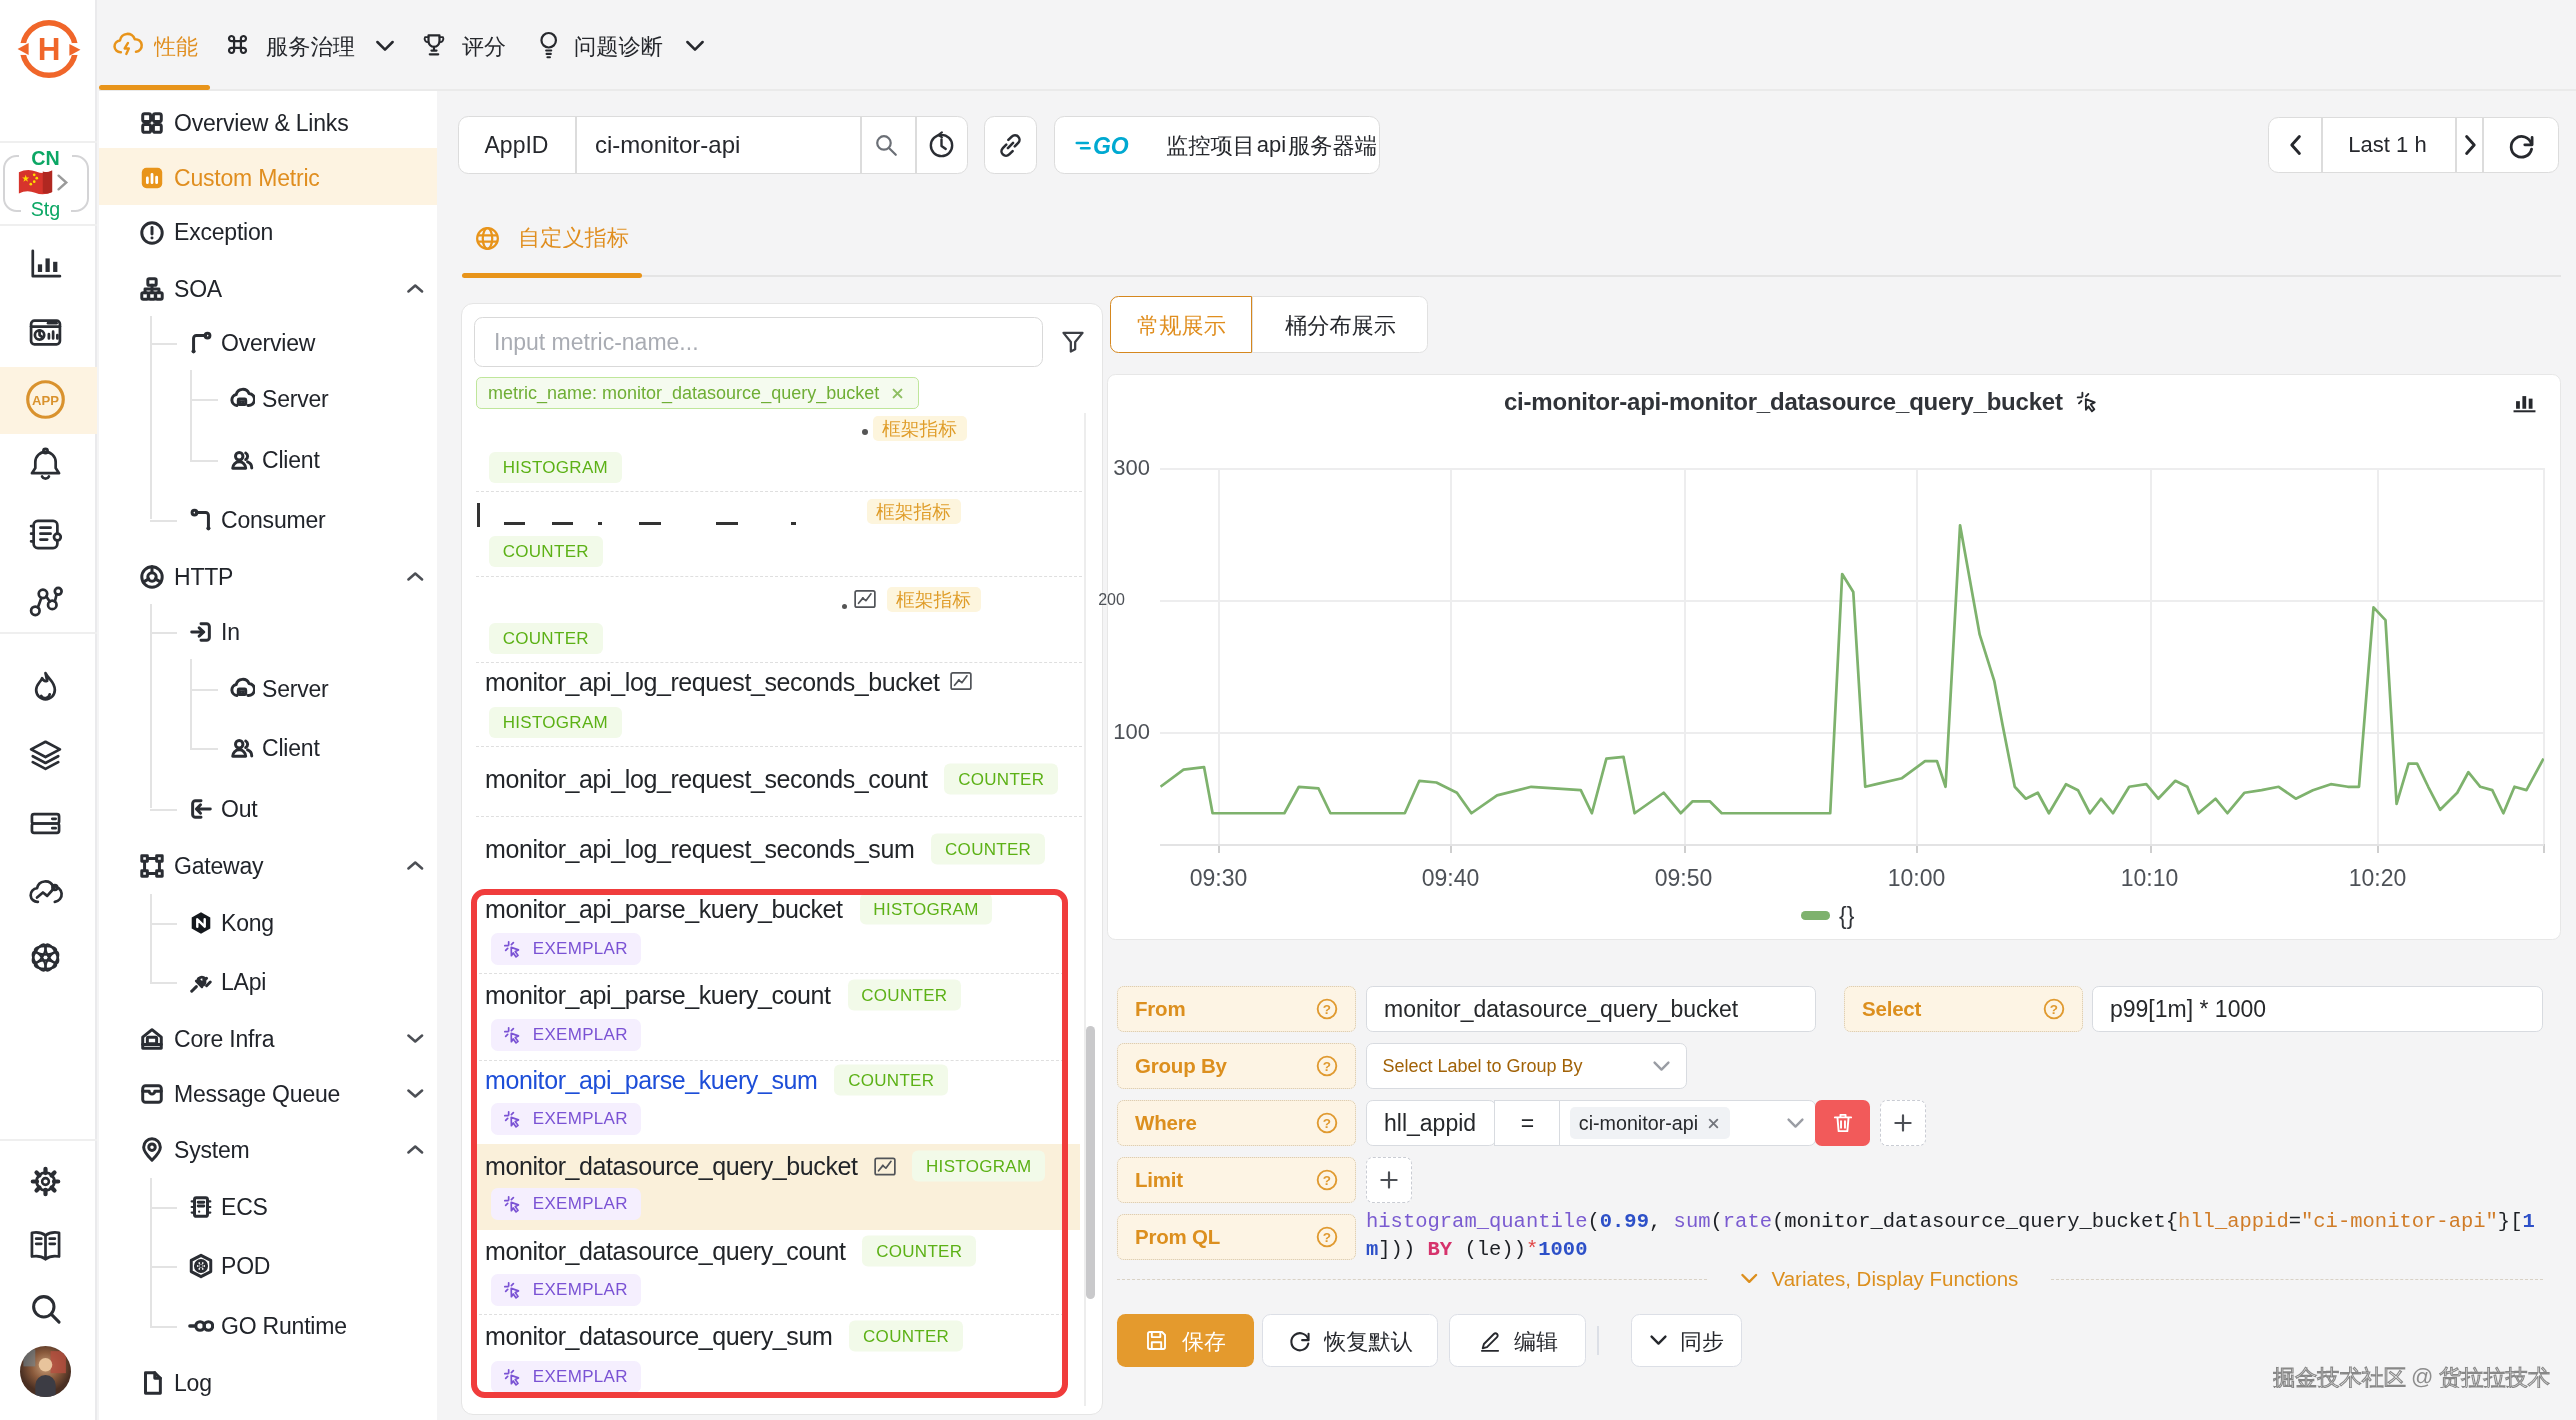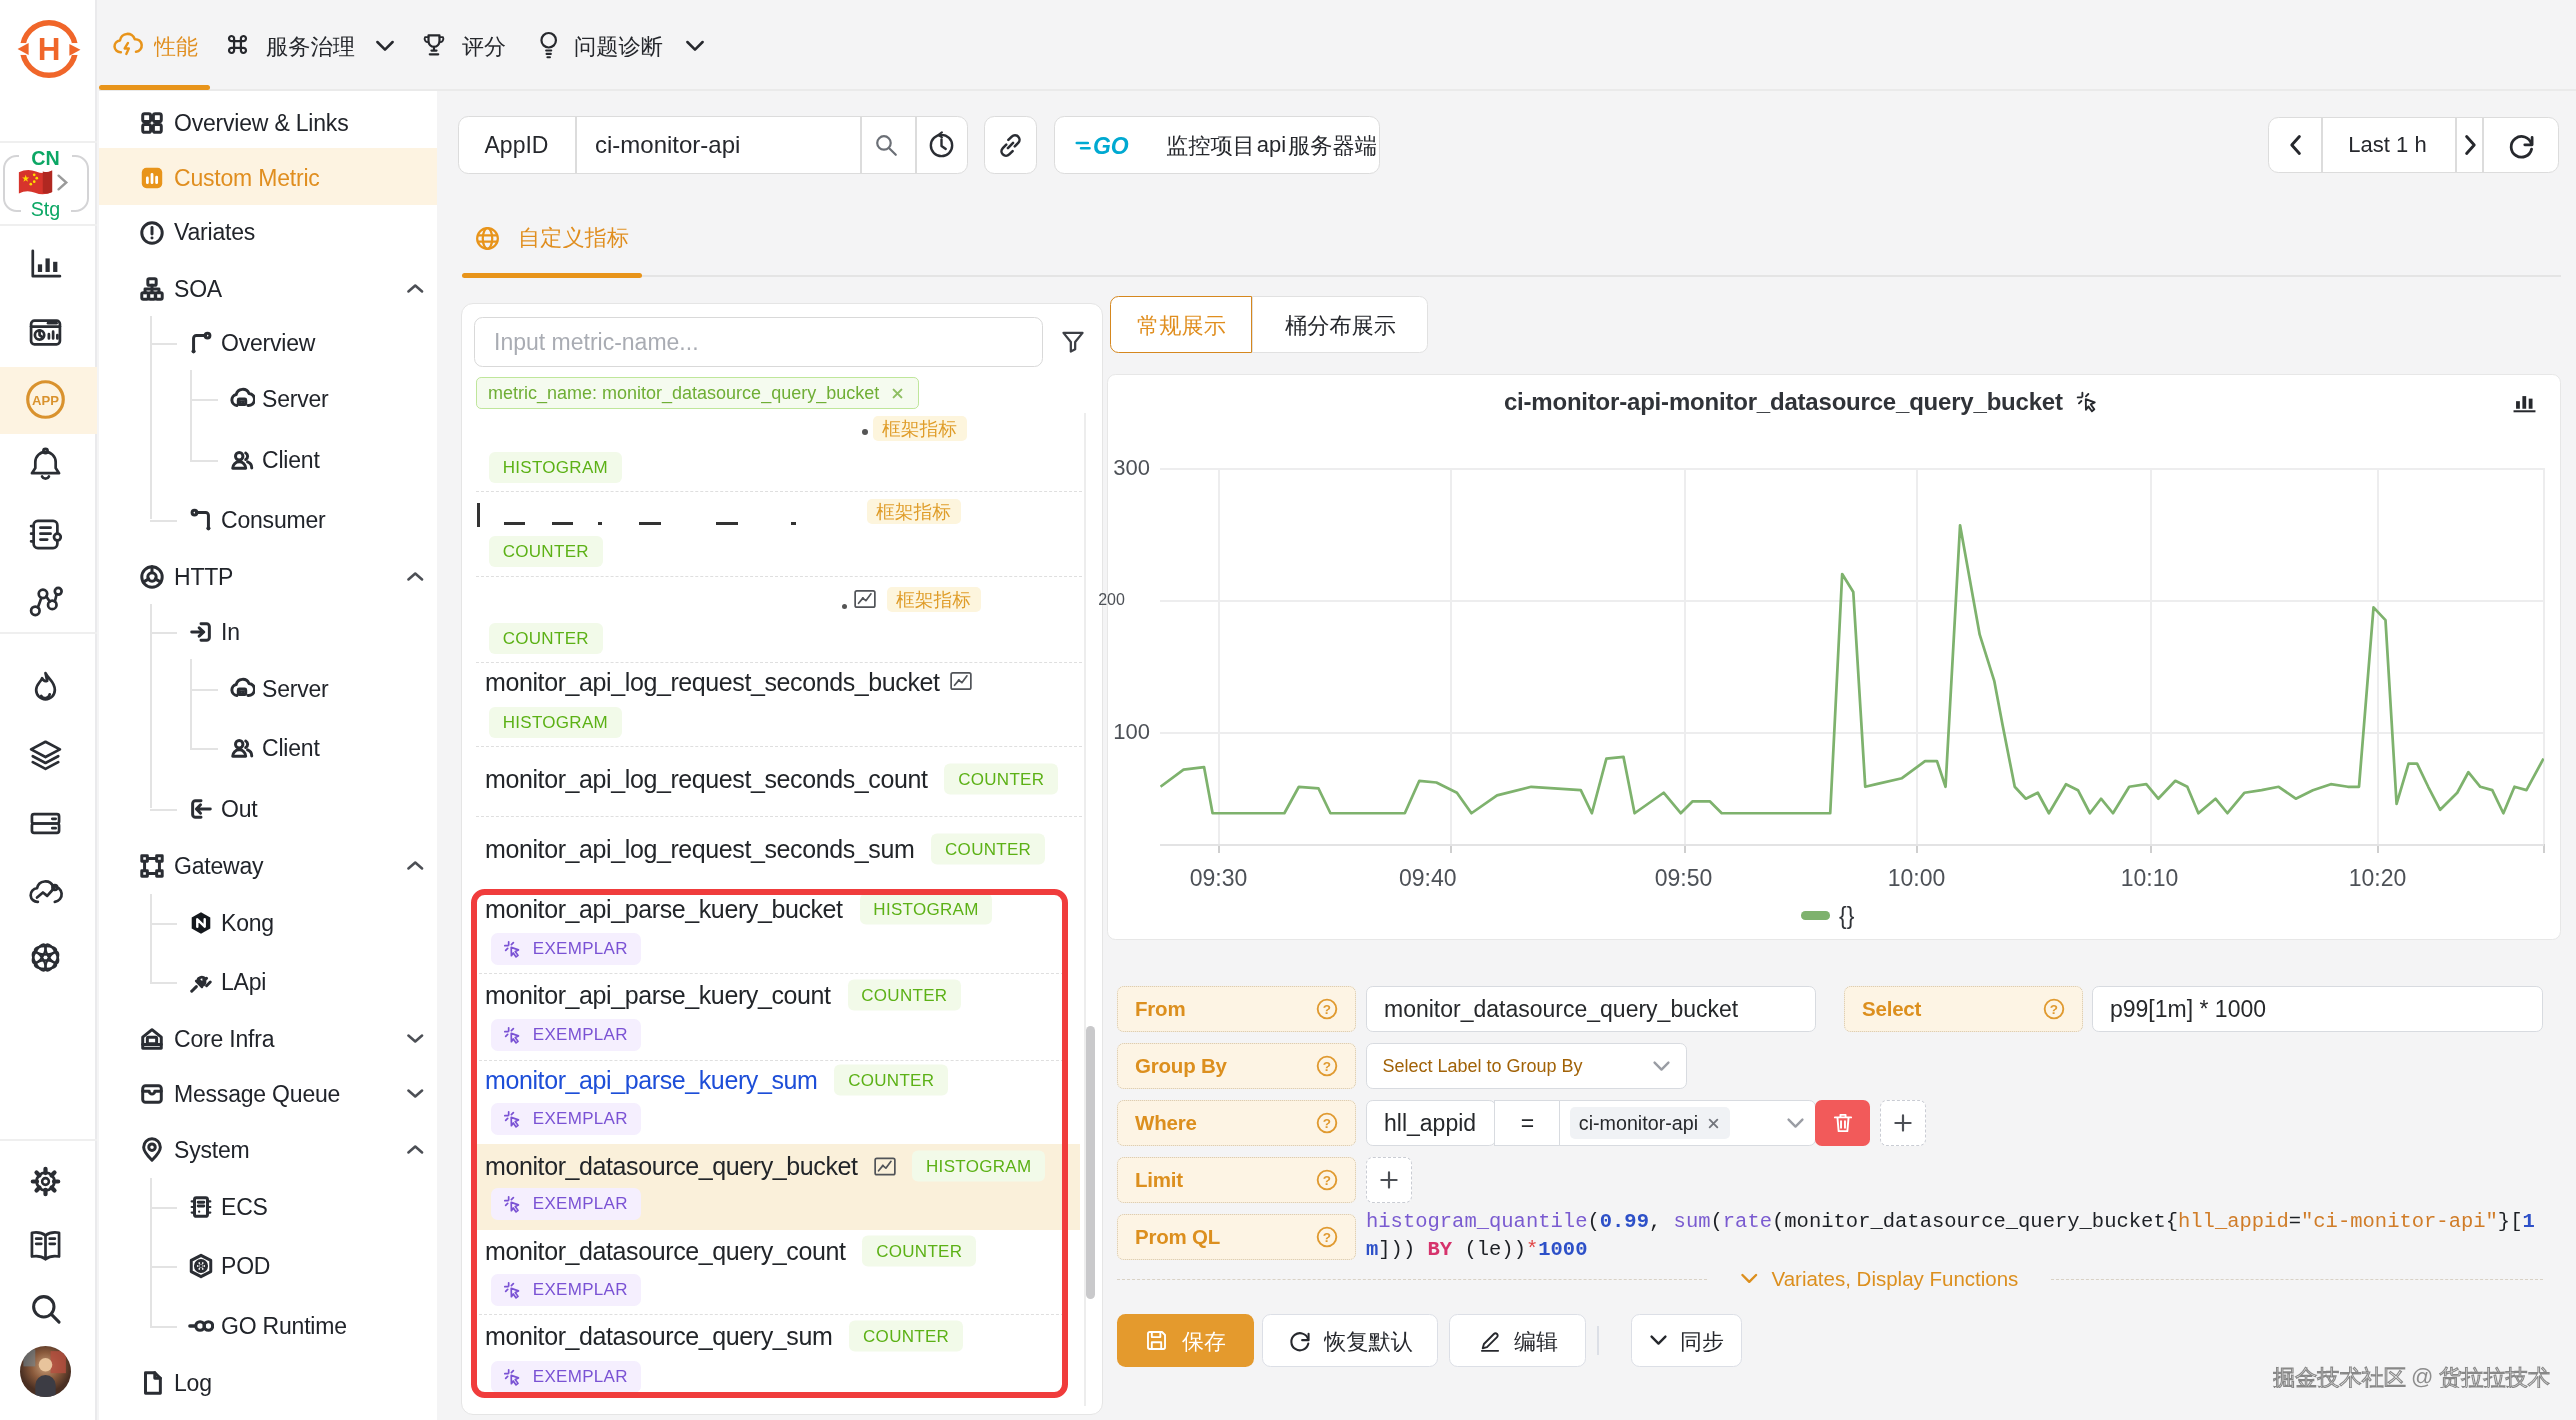--- a/index.html
+++ b/index.html
@@ -276,21 +276,21 @@
     </svg>
   </div>
 <div style="position:absolute;left:174px;top:178px;transform:translateY(-50%);font-size:23px;color:#e08e1f;white-space:nowrap;letter-spacing:-0.2px">Custom Metric</div>
 <div style="position:absolute;left:139px;top:220px;width:26px;height:26px">
     <svg width="26" height="26" viewBox="0 0 28 28" fill="none">
       <circle cx="14" cy="14" r="11" stroke="#2a2d33" stroke-width="3.2" stroke-linecap="round" stroke-linejoin="round"></circle>
       <path d="M14 8 v7" stroke="#2a2d33" stroke-width="3.2" stroke-linecap="round" stroke-linejoin="round"></path>
       <circle cx="14" cy="19.5" r="1.6" fill="#2a2d33"></circle>
     </svg>
   </div>
-<div style="position:absolute;left:174px;top:232px;transform:translateY(-50%);font-size:23px;color:#21242a;white-space:nowrap;letter-spacing:-0.2px">Variates</div>
+<div style="position:absolute;left:174px;top:232px;transform:translateY(-50%);font-size:23px;color:#21242a;white-space:nowrap;letter-spacing:-0.2px">Exception</div>
 <div style="position:absolute;left:139px;top:276px;width:26px;height:26px">
     <svg width="26" height="26" viewBox="0 0 28 28" fill="none">
       <rect x="9.5" y="3" width="9" height="7" rx="1.5" stroke="#2a2d33" stroke-width="3.2" stroke-linecap="round" stroke-linejoin="round"></rect>
       <rect x="3" y="18" width="7" height="7" rx="1.5" stroke="#2a2d33" stroke-width="3.2" stroke-linecap="round" stroke-linejoin="round"></rect>
       <rect x="18" y="18" width="7" height="7" rx="1.5" stroke="#2a2d33" stroke-width="3.2" stroke-linecap="round" stroke-linejoin="round"></rect>
       <rect x="10.5" y="18" width="7" height="7" rx="1.5" stroke="#2a2d33" stroke-width="3.2" stroke-linecap="round" stroke-linejoin="round"></rect>
       <path d="M14 10 v4 M6.5 18 v-4 h15 v4 M14 14 v4" stroke="#2a2d33" stroke-width="3.2" stroke-linecap="round" stroke-linejoin="round"></path>
     </svg>
   </div>
 <div style="position:absolute;left:174px;top:289px;transform:translateY(-50%);font-size:23px;color:#21242a;white-space:nowrap;letter-spacing:-0.2px">SOA</div>
@@ -776,21 +776,21 @@
 <div style="position:absolute;left:2150px;top:844px;width:1.7px;height:8.5px;background:#cfcfcf"></div>
 <div style="position:absolute;left:2377px;top:468px;width:1.7px;height:376px;background:#ededee"></div>
 <div style="position:absolute;left:2377px;top:844px;width:1.7px;height:8.5px;background:#cfcfcf"></div>
 <div style="position:absolute;left:2543px;top:468px;width:1.7px;height:376px;background:#ededee"></div>
 <div style="position:absolute;left:2543px;top:844px;width:1.7px;height:8.5px;background:#cfcfcf"></div>
 <div style="position:absolute;left:1160px;top:844px;width:1384px;height:1.7px;background:#e3e3e4"></div>
 <div style="position:absolute;left:1073px;top:468px;width:77px;text-align:right;font-size:22px;color:#4d5157;transform:translateY(-50%)">300</div>
 <div style="position:absolute;left:1073px;top:600px;width:77px;text-align:center;font-size:16px;color:#4d5157;transform:translateY(-50%)">200</div>
 <div style="position:absolute;left:1073px;top:732px;width:77px;text-align:right;font-size:22px;color:#4d5157;transform:translateY(-50%)">100</div>
 <div style="position:absolute;left:1167px;top:865px;width:103px;text-align:center;font-size:23px;color:#4d5157">09:30</div>
-<div style="position:absolute;left:1399px;top:865px;width:103px;text-align:left;font-size:23px;color:#4d5157">09:40</div>
+<div style="position:absolute;left:1399px;top:865px;width:103px;text-align:center;font-size:23px;color:#4d5157">09:40</div>
 <div style="position:absolute;left:1632px;top:865px;width:103px;text-align:center;font-size:23px;color:#4d5157">09:50</div>
 <div style="position:absolute;left:1865px;top:865px;width:103px;text-align:center;font-size:23px;color:#4d5157">10:00</div>
 <div style="position:absolute;left:2098px;top:865px;width:103px;text-align:center;font-size:23px;color:#4d5157">10:10</div>
 <div style="position:absolute;left:2326px;top:865px;width:103px;text-align:center;font-size:23px;color:#4d5157">10:20</div>
 <div style="position:absolute;left:1160px;top:463px;width:1384px;height:381px">
     <svg width="1384" height="381" viewBox="0 0 1619 446" fill="none">
       <polyline points="0,379 27,359 51,356 61,410 145,410 162,379 185,381 199,410 286,410 303,372 323,374 347,386 364,410 394,389 434,379 492,383 505,410 522,346 542,344 555,410 589,386 609,410 623,396 643,396 657,410 784,410 798,130 811,151 825,379 838,376 868,369 895,349 909,349 919,379 936,73 959,201 976,255 986,308 1000,379 1013,393 1027,386 1040,410 1060,376 1074,383 1088,410 1101,393 1115,410 1134,379 1154,376 1168,393 1188,372 1202,379 1215,410 1235,393 1249,410 1269,386 1289,383 1309,379 1329,393 1349,383 1370,376 1390,379 1403,379 1420,169 1434,184 1447,399 1461,352 1471,352 1484,379 1498,406 1518,386 1531,362 1545,379 1559,383 1572,410 1585,379 1599,383 1619,346" fill="none" stroke="#7eb26d" stroke-width="3.2" stroke-linejoin="round"></polyline>
     </svg>
   </div>
 <div style="position:absolute;left:1801px;top:911px;width:29px;height:8.5px;background:#7eb26d;border-radius:4.3px"></div>

